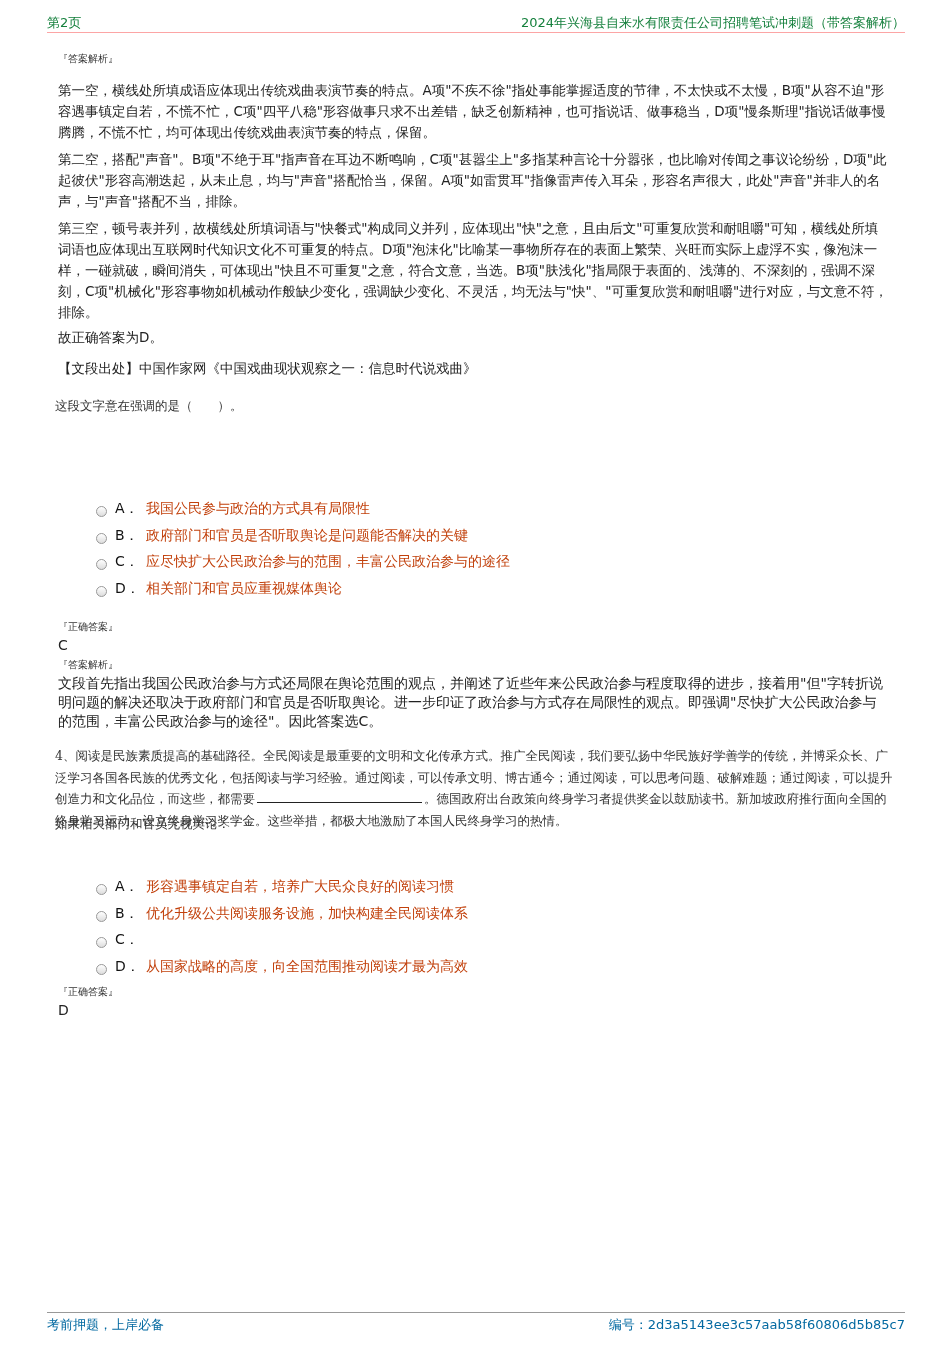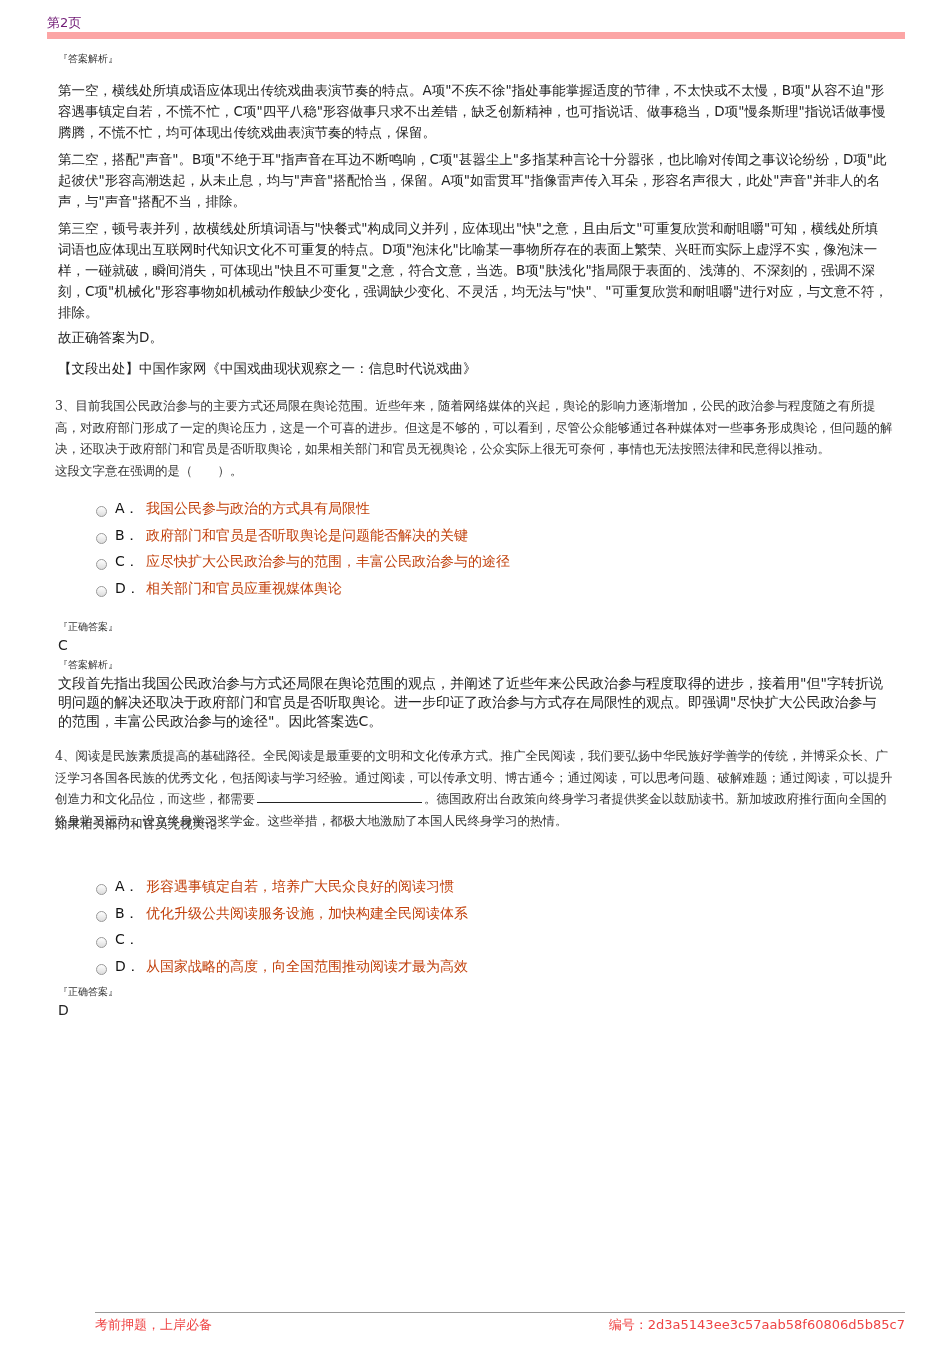--- a/index.html
+++ b/index.html
@@ -1,39 +1,40 @@
 <!DOCTYPE html>
 <html><head>
 <meta charset="utf-8">
 <style>
   html, body { margin:0; padding:0; background:#ffffff; }
   body { width:950px; height:1345px; position:relative; font-family:"DejaVu Sans", sans-serif; color:#222; overflow:hidden; }
-  .header { position:absolute; left:47px; right:45px; top:12px; height:20px; border-bottom:7px solid #fca5a5; font-size:13px; color:#701a75; }
+  .header { position:absolute; left:47px; right:45px; top:12px; height:20px; border-bottom:1px solid #fca5a5; font-size:13px; color:#15803d; }
   .header .left { position:absolute; left:0; top:2px; }
   .header .right { position:absolute; right:0; top:2px; }
-  .footer { position:absolute; left:47px; right:45px; top:1312px; border-top:1px solid #999; font-size:13px; color:#ef4444; padding-top:6px; height:20px;margin-left:48px; }
+  .footer { position:absolute; left:47px; right:45px; top:1312px; border-top:1px solid #999; font-size:13px; color:#0369a1; padding-top:6px; height:20px; }
   .footer .left { position:absolute; left:0; top:3px; }
   .footer .right { position:absolute; right:0; top:3px; }
   .block { position:absolute; left:58px; width:832px; font-size:13.5px; line-height:21px; color:#222; }
   .p { margin:0; }
   .q { position:absolute; left:55px; width:840px; font-size:12.5px; line-height:21.5px; color:#333; font-family:"DejaVu Serif", serif; }
   .bracket { font-size:10px; color:#333; }
   .opts { position:absolute; left:96px; font-size:14px; }
   .opt { height:26.5px; display:flex; align-items:center; }
   .radio { width:9px; height:9px; border:1px solid #999; border-radius:50%; margin-right:8px; margin-top:5px; background:linear-gradient(#fff,#ddd); }
   .opt .letter { font-family:"DejaVu Sans", sans-serif; width:31px; color:#111; }
   .opt .text { font-family:"DejaVu Serif", serif; color:#c2410c; }
   .blank { display:inline-block; width:165px; border-bottom:1.5px solid #222; height:12px; vertical-align:baseline; margin:0 2px; }
   .ans { position:absolute; left:58px; font-size:14px; line-height:19px; }
 </style>
 </head>
 <body>
 
 <div class="header">
   <span class="left">第2页</span>
+  <span class="right">2024年兴海县自来水有限责任公司招聘笔试冲刺题（带答案解析）</span>
 </div>
 
 <div class="block" style="top:47px;">
   <span class="bracket">『答案解析』</span>
 </div>
 <div class="block" style="top:80px;">
   <p class="p">第一空，横线处所填成语应体现出传统戏曲表演节奏的特点。A项"不疾不徐"指处事能掌握适度的节律，不太快或不太慢，B项"从容不迫"形容遇事镇定自若，不慌不忙，C项"四平八稳"形容做事只求不出差错，缺乏创新精神，也可指说话、做事稳当，D项"慢条斯理"指说话做事慢腾腾，不慌不忙，均可体现出传统戏曲表演节奏的特点，保留。</p>
 </div>
 <div class="block" style="top:149px;">
   <p class="p">第二空，搭配"声音"。B项"不绝于耳"指声音在耳边不断鸣响，C项"甚嚣尘上"多指某种言论十分嚣张，也比喻对传闻之事议论纷纷，D项"此起彼伏"形容高潮迭起，从未止息，均与"声音"搭配恰当，保留。A项"如雷贯耳"指像雷声传入耳朵，形容名声很大，此处"声音"并非人的名声，与"声音"搭配不当，排除。</p>
@@ -42,21 +43,20 @@
   <p class="p">第三空，顿号表并列，故横线处所填词语与"快餐式"构成同义并列，应体现出"快"之意，且由后文"可重复欣赏和耐咀嚼"可知，横线处所填词语也应体现出互联网时代知识文化不可重复的特点。D项"泡沫化"比喻某一事物所存在的表面上繁荣、兴旺而实际上虚浮不实，像泡沫一样，一碰就破，瞬间消失，可体现出"快且不可重复"之意，符合文意，当选。B项"肤浅化"指局限于表面的、浅薄的、不深刻的，强调不深刻，C项"机械化"形容事物如机械动作般缺少变化，强调缺少变化、不灵活，均无法与"快"、"可重复欣赏和耐咀嚼"进行对应，与文意不符，排除。</p>
 </div>
 <div class="block" style="top:327px;">
   <p class="p">故正确答案为D。</p>
 </div>
 <div class="block" style="top:358px;">
   <p class="p">【文段出处】中国作家网《中国戏曲现状观察之一：信息时代说戏曲》</p>
 </div>
 
 <div class="q" style="top:395px;">
-  <div>3、目前我国公民政治参与的主要方式还局限在舆论范围。近些年来，随着网络媒体的兴起，舆论的影响力逐渐增加，公民的政治参与程度随之有所提高，对政府部门形成了一定的舆论压力，这是一个可喜的进步。但这是不够的，可以看到，尽管公众能够通过各种媒体对一些事务形成舆论，但问题的解决，还取决于政府部门和官员是否听取舆论，如果相关部门和官员无视舆论，公众实际上很无可奈何，事情也无法按照法律和民意得以推动。</div>
   <div>这段文字意在强调的是（　　）。</div>
 </div>
 
 <div class="opts" style="top:496px;">
   <div class="opt">
     <span class="radio"></span>
     <span class="letter">A．</span>
     <span class="text">我国公民参与政治的方式具有局限性</span>
   </div>
   <div class="opt">

